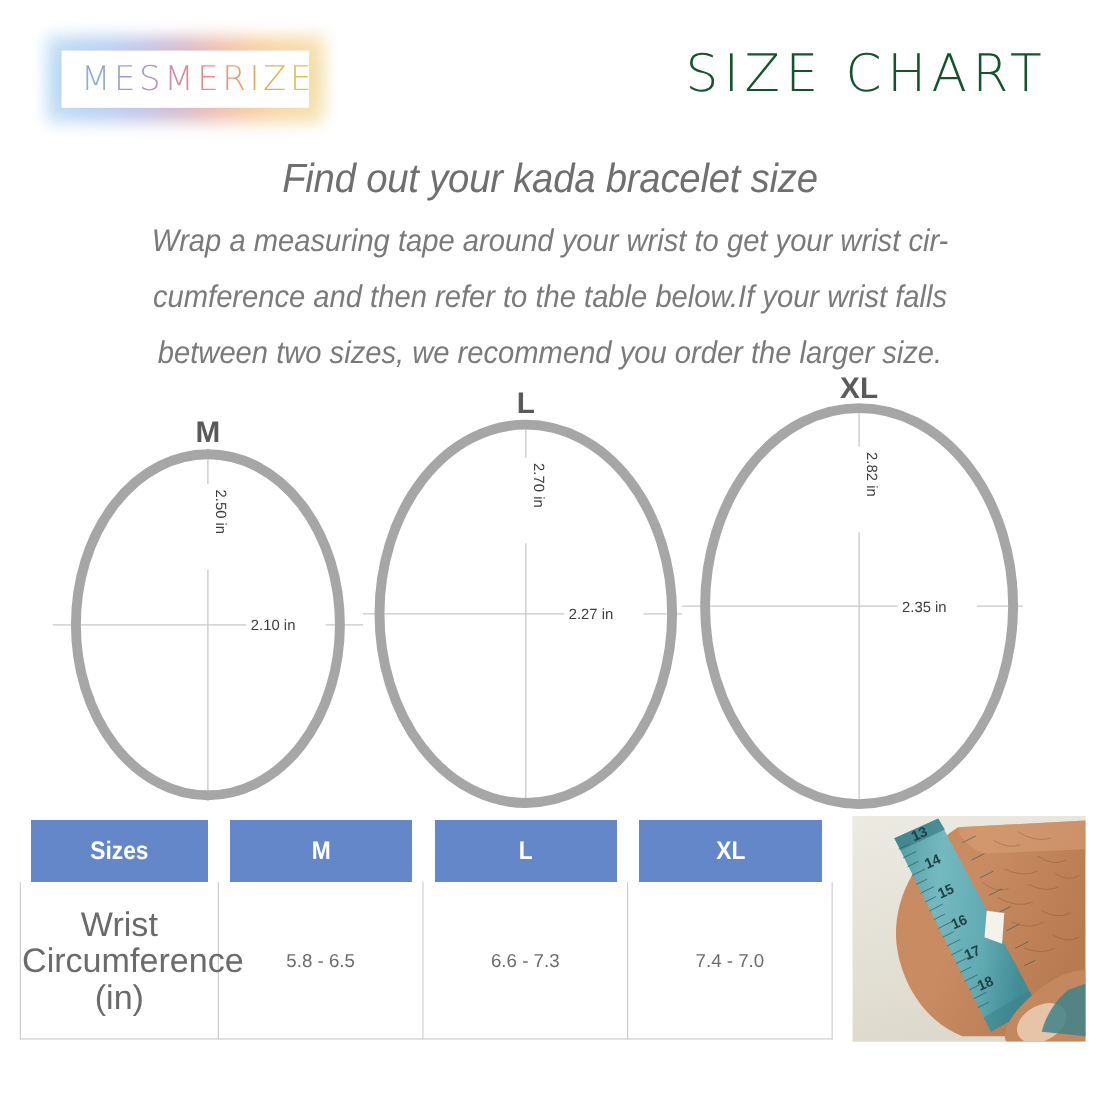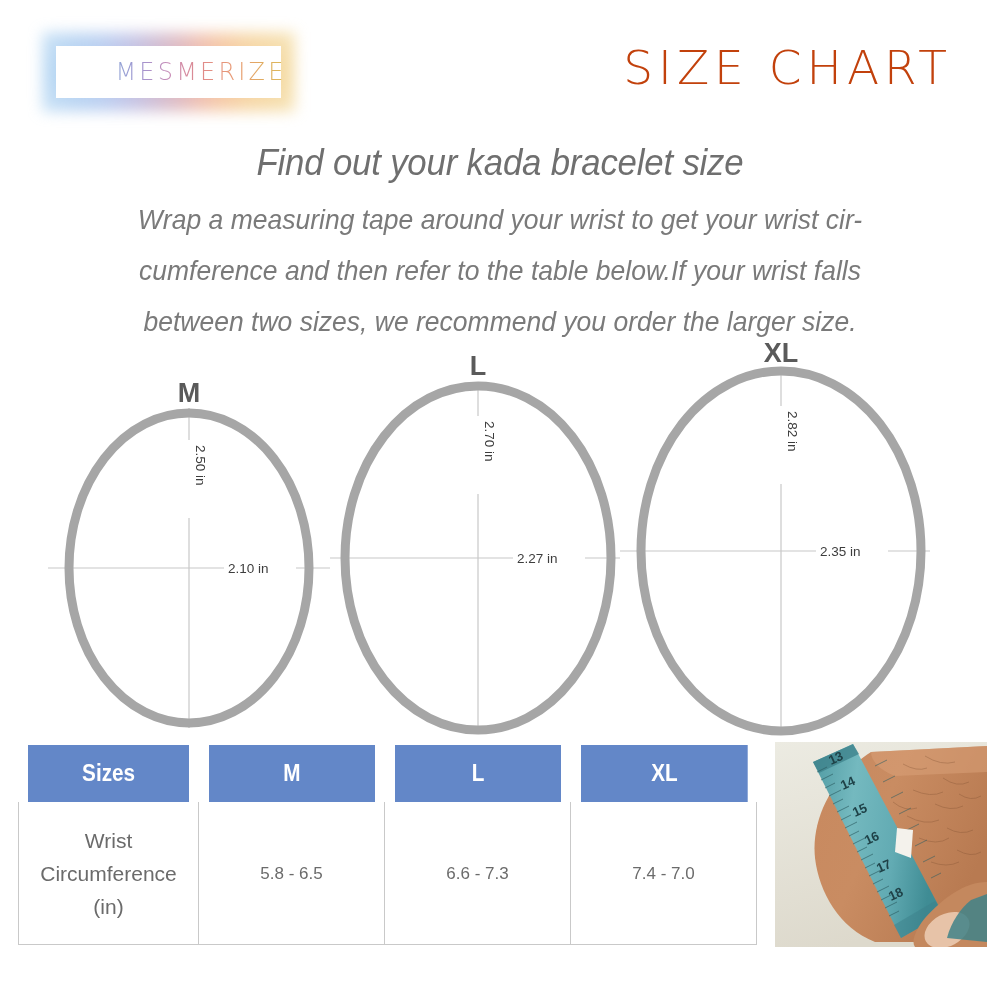--- a/index.html
+++ b/index.html
@@ -46,43 +46,42 @@
     width: 225px; height: 52px;
     background: #ffffff;
   }
   #logo-text {
     position: absolute;
     left: 0; top: 0;
     width: 248px; height: 52px;
     line-height: 52px;
     text-align: center;
     font-family: "DejaVu Sans", sans-serif;
-    font-size: 24px;
+    font-size: 31px;
     font-weight: 300;
     letter-spacing: 3.2px;
     background-image: linear-gradient(90deg,
         #7fb6dd 0%, #8fa8d8 14%, #a394cf 26%,
         #c98ab4 38%, #e08a8a 50%, #e89a74 63%,
         #e0ad5e 76%, #d9c25a 88%, #d8cb62 100%);
     -webkit-background-clip: text;
     background-clip: text;
     color: transparent;
     -webkit-text-fill-color: transparent;
     white-space: nowrap;
-    margin-left: 21px;
   }
 
   #size-chart-title {
     position: absolute;
     right: 48px; top: 40px;
     font-family: "DejaVu Sans", sans-serif;
     font-size: 47px;
     font-weight: 300;
     letter-spacing: 5px;
-    color: #c2410c;
+    color: #14532d;
     white-space: nowrap;
   }
 
   
   #intro {
     position: absolute;
     left: 50px; top: 142px;
     width: 900px;
     text-align: center;
     font-style: italic;
@@ -155,21 +154,21 @@
     color: #6b6b6b;
     font-family: "Liberation Sans", sans-serif;
     font-size: 17px;
     font-weight: 400;
     text-align: center;
     vertical-align: middle;
     border: 1px solid #c9c9c9;
     border-top: none;
     line-height: 33px;
   }
-  #size-table td.label-cell { font-size: 21px; }
+  #size-table td.label-cell { font-size: 31px; }
   #size-table col.c1 { width: 180px; }
   #size-table col.c2 { width: 186px; }
   #size-table col.c3 { width: 186px; }
   #size-table col.c4 { width: 186px; }
 
   
   #wrist-photo {
     position: absolute;
     left: 775px; top: 742px;
     width: 212px; height: 205px;

